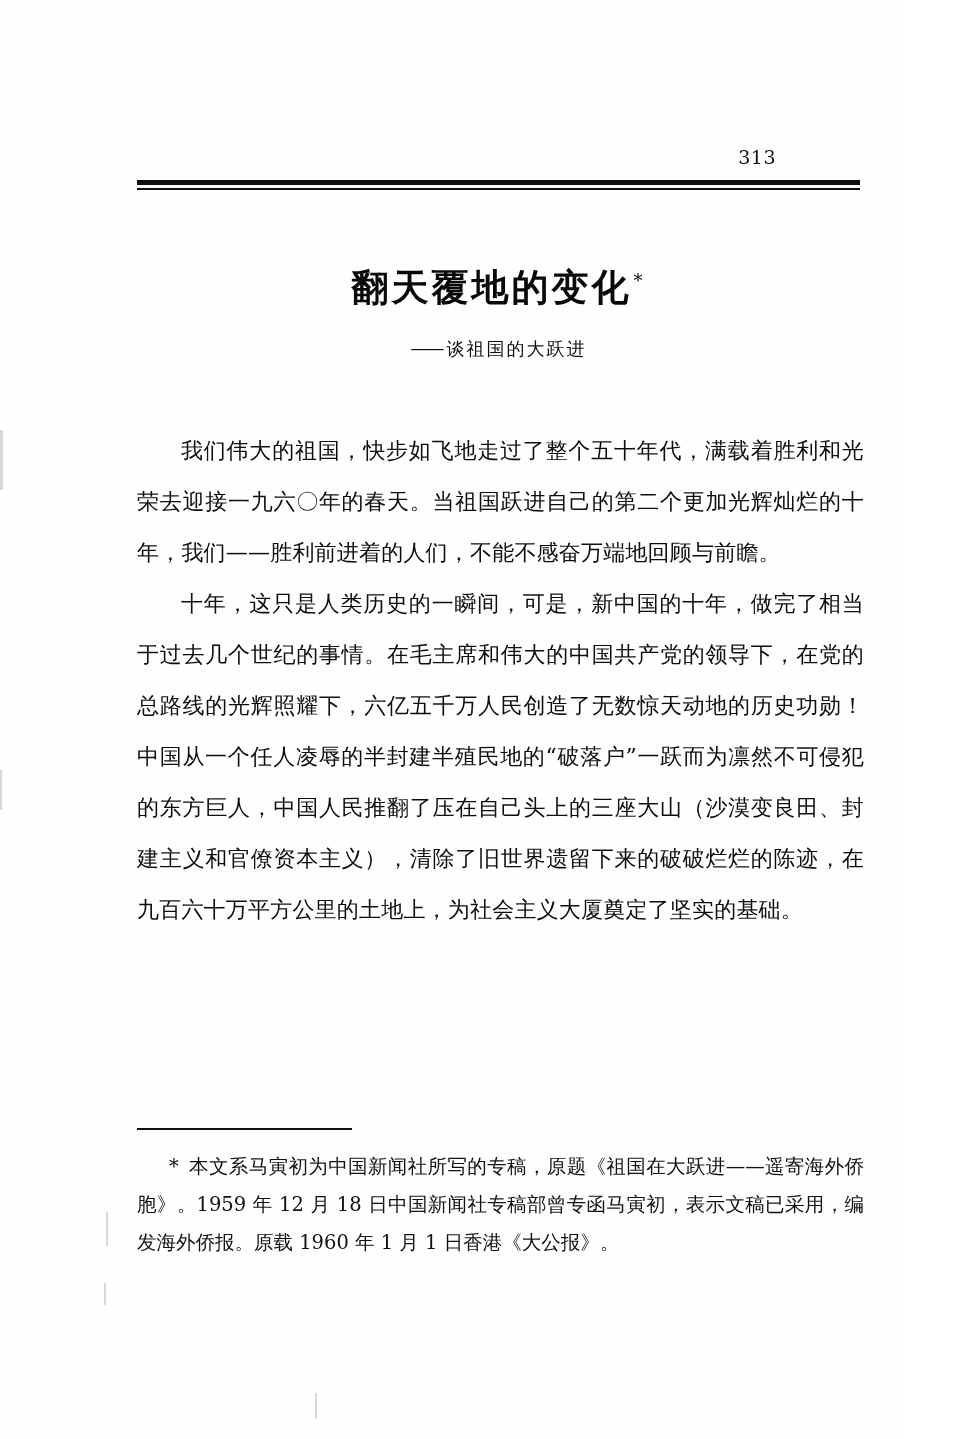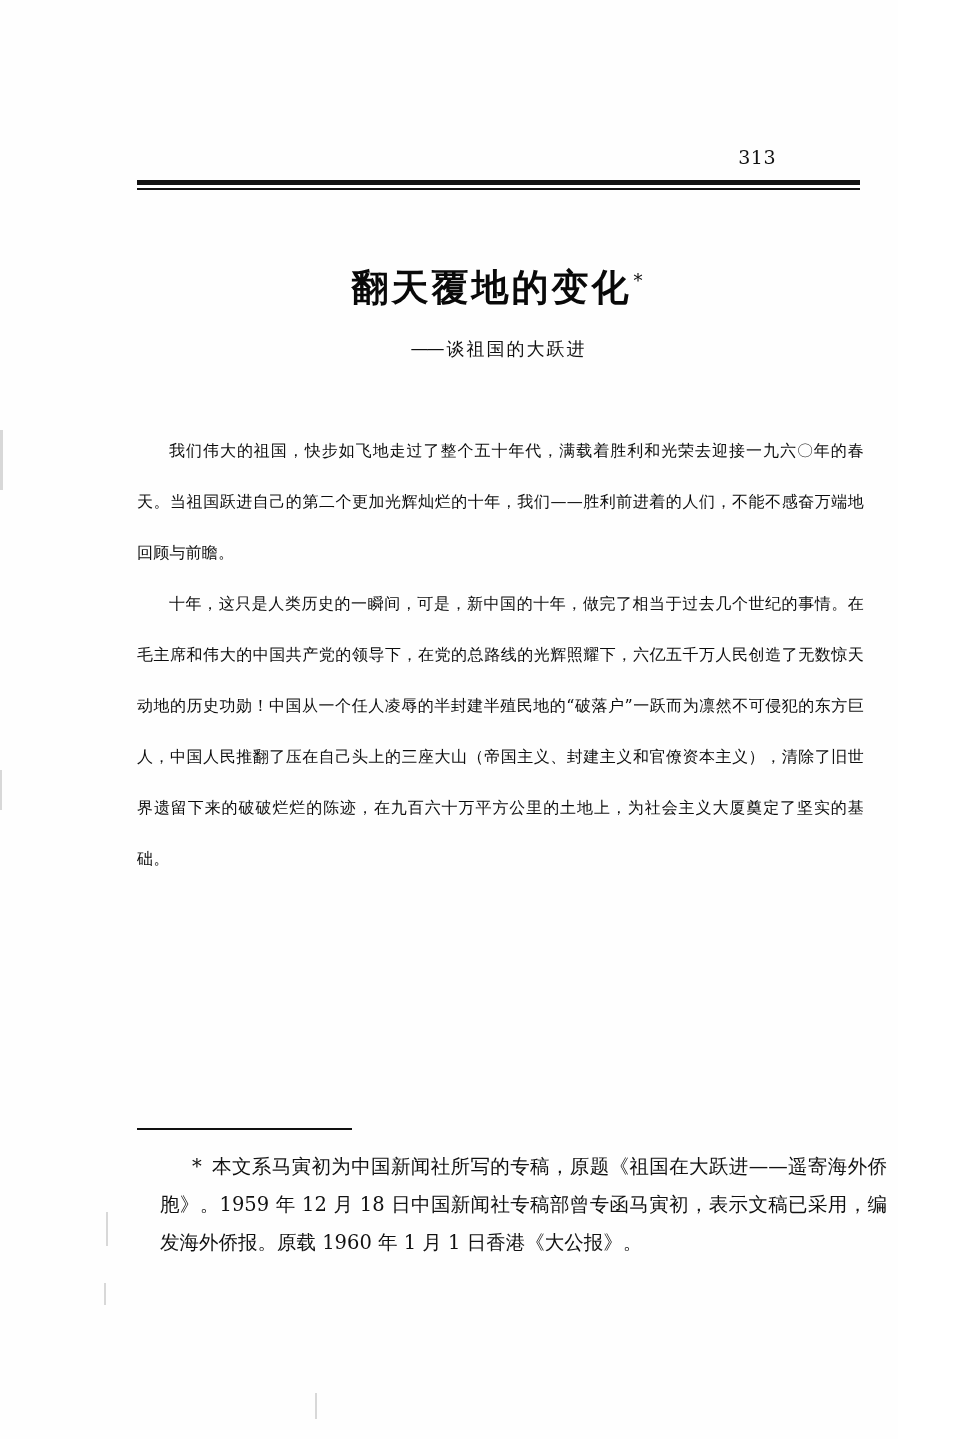--- a/index.html
+++ b/index.html
@@ -90,21 +90,21 @@
   .dash {
     letter-spacing: -2px;
     margin-right: 4px;
   }
 
   .body-text {
     position: absolute;
     left: 137px;
     top: 425px;
     width: 727px;
-    font-size: 16px;
+    font-size: 22px;
     line-height: 51px;
     text-align: justify;
     text-justify: inter-character;
     color: #0d0d0d;
     letter-spacing: 0.2px;
   }
   .body-text p {
     margin: 0;
     text-indent: 2em;
   }
@@ -120,21 +120,20 @@
 
   .footnote {
     position: absolute;
     left: 137px;
     top: 1148px;
     width: 727px;
     font-size: 19.5px;
     line-height: 38px;
     text-align: justify;
     color: #111;
-    margin-left: 23px;
   }
   .footnote .fn-mark {
     margin-left: 32px;
     margin-right: 10px;
   }
 
   
   .edge-mark {
     position: absolute;
     background: #d8d8d8;
@@ -162,21 +161,21 @@
     <div class="doc-title">
       <span>翻天覆地的变化</span><span class="title-asterisk">*</span>
     </div>
     <div class="doc-subtitle">
       <span class="dash">——</span><span>谈祖国的大跃进</span>
     </div>
   </div>
 
   <div class="body-text">
     <p>我们伟大的祖国，快步如飞地走过了整个五十年代，满载着胜利和光荣去迎接一九六〇年的春天。当祖国跃进自己的第二个更加光辉灿烂的十年，我们——胜利前进着的人们，不能不感奋万端地回顾与前瞻。</p>
-    <p>十年，这只是人类历史的一瞬间，可是，新中国的十年，做完了相当于过去几个世纪的事情。在毛主席和伟大的中国共产党的领导下，在党的总路线的光辉照耀下，六亿五千万人民创造了无数惊天动地的历史功勋！中国从一个任人凌辱的半封建半殖民地的“破落户”一跃而为凛然不可侵犯的东方巨人，中国人民推翻了压在自己头上的三座大山（帝国主义、封建主义和官僚资本主义），清除了旧世界遗留下来的破破烂烂的陈迹，在九百六十万平方公里的土地上，为社会主义大厦奠定了坚实的基础。</p>
+    <p>十年，这只是人类历史的一瞬间，可是，新中国的十年，做完了相当于过去几个世纪的事情。在毛主席和伟大的中国共产党的领导下，在党的总路线的光辉照耀下，六亿五千万人民创造了无数惊天动地的历史功勋！中国从一个任人凌辱的半封建半殖民地的“破落户”一跃而为凛然不可侵犯的东方巨人，中国人民推翻了压在自己头上的三座大山（沙漠变良田、封建主义和官僚资本主义），清除了旧世界遗留下来的破破烂烂的陈迹，在九百六十万平方公里的土地上，为社会主义大厦奠定了坚实的基础。</p>
   </div>
 
   <div class="footnote-rule"></div>
 
   <div class="footnote">
     <span class="fn-mark">*</span><span>本文系马寅初为中国新闻社所写的专稿，原题《祖国在大跃进——遥寄海外侨胞》。1959 年 12 月 18 日中国新闻社专稿部曾专函马寅初，表示文稿已采用，编发海外侨报。原载 1960 年 1 月 1 日香港《大公报》。</span>
   </div>
 
   <div class="edge-mark m1"></div>
   <div class="edge-mark m2"></div>

